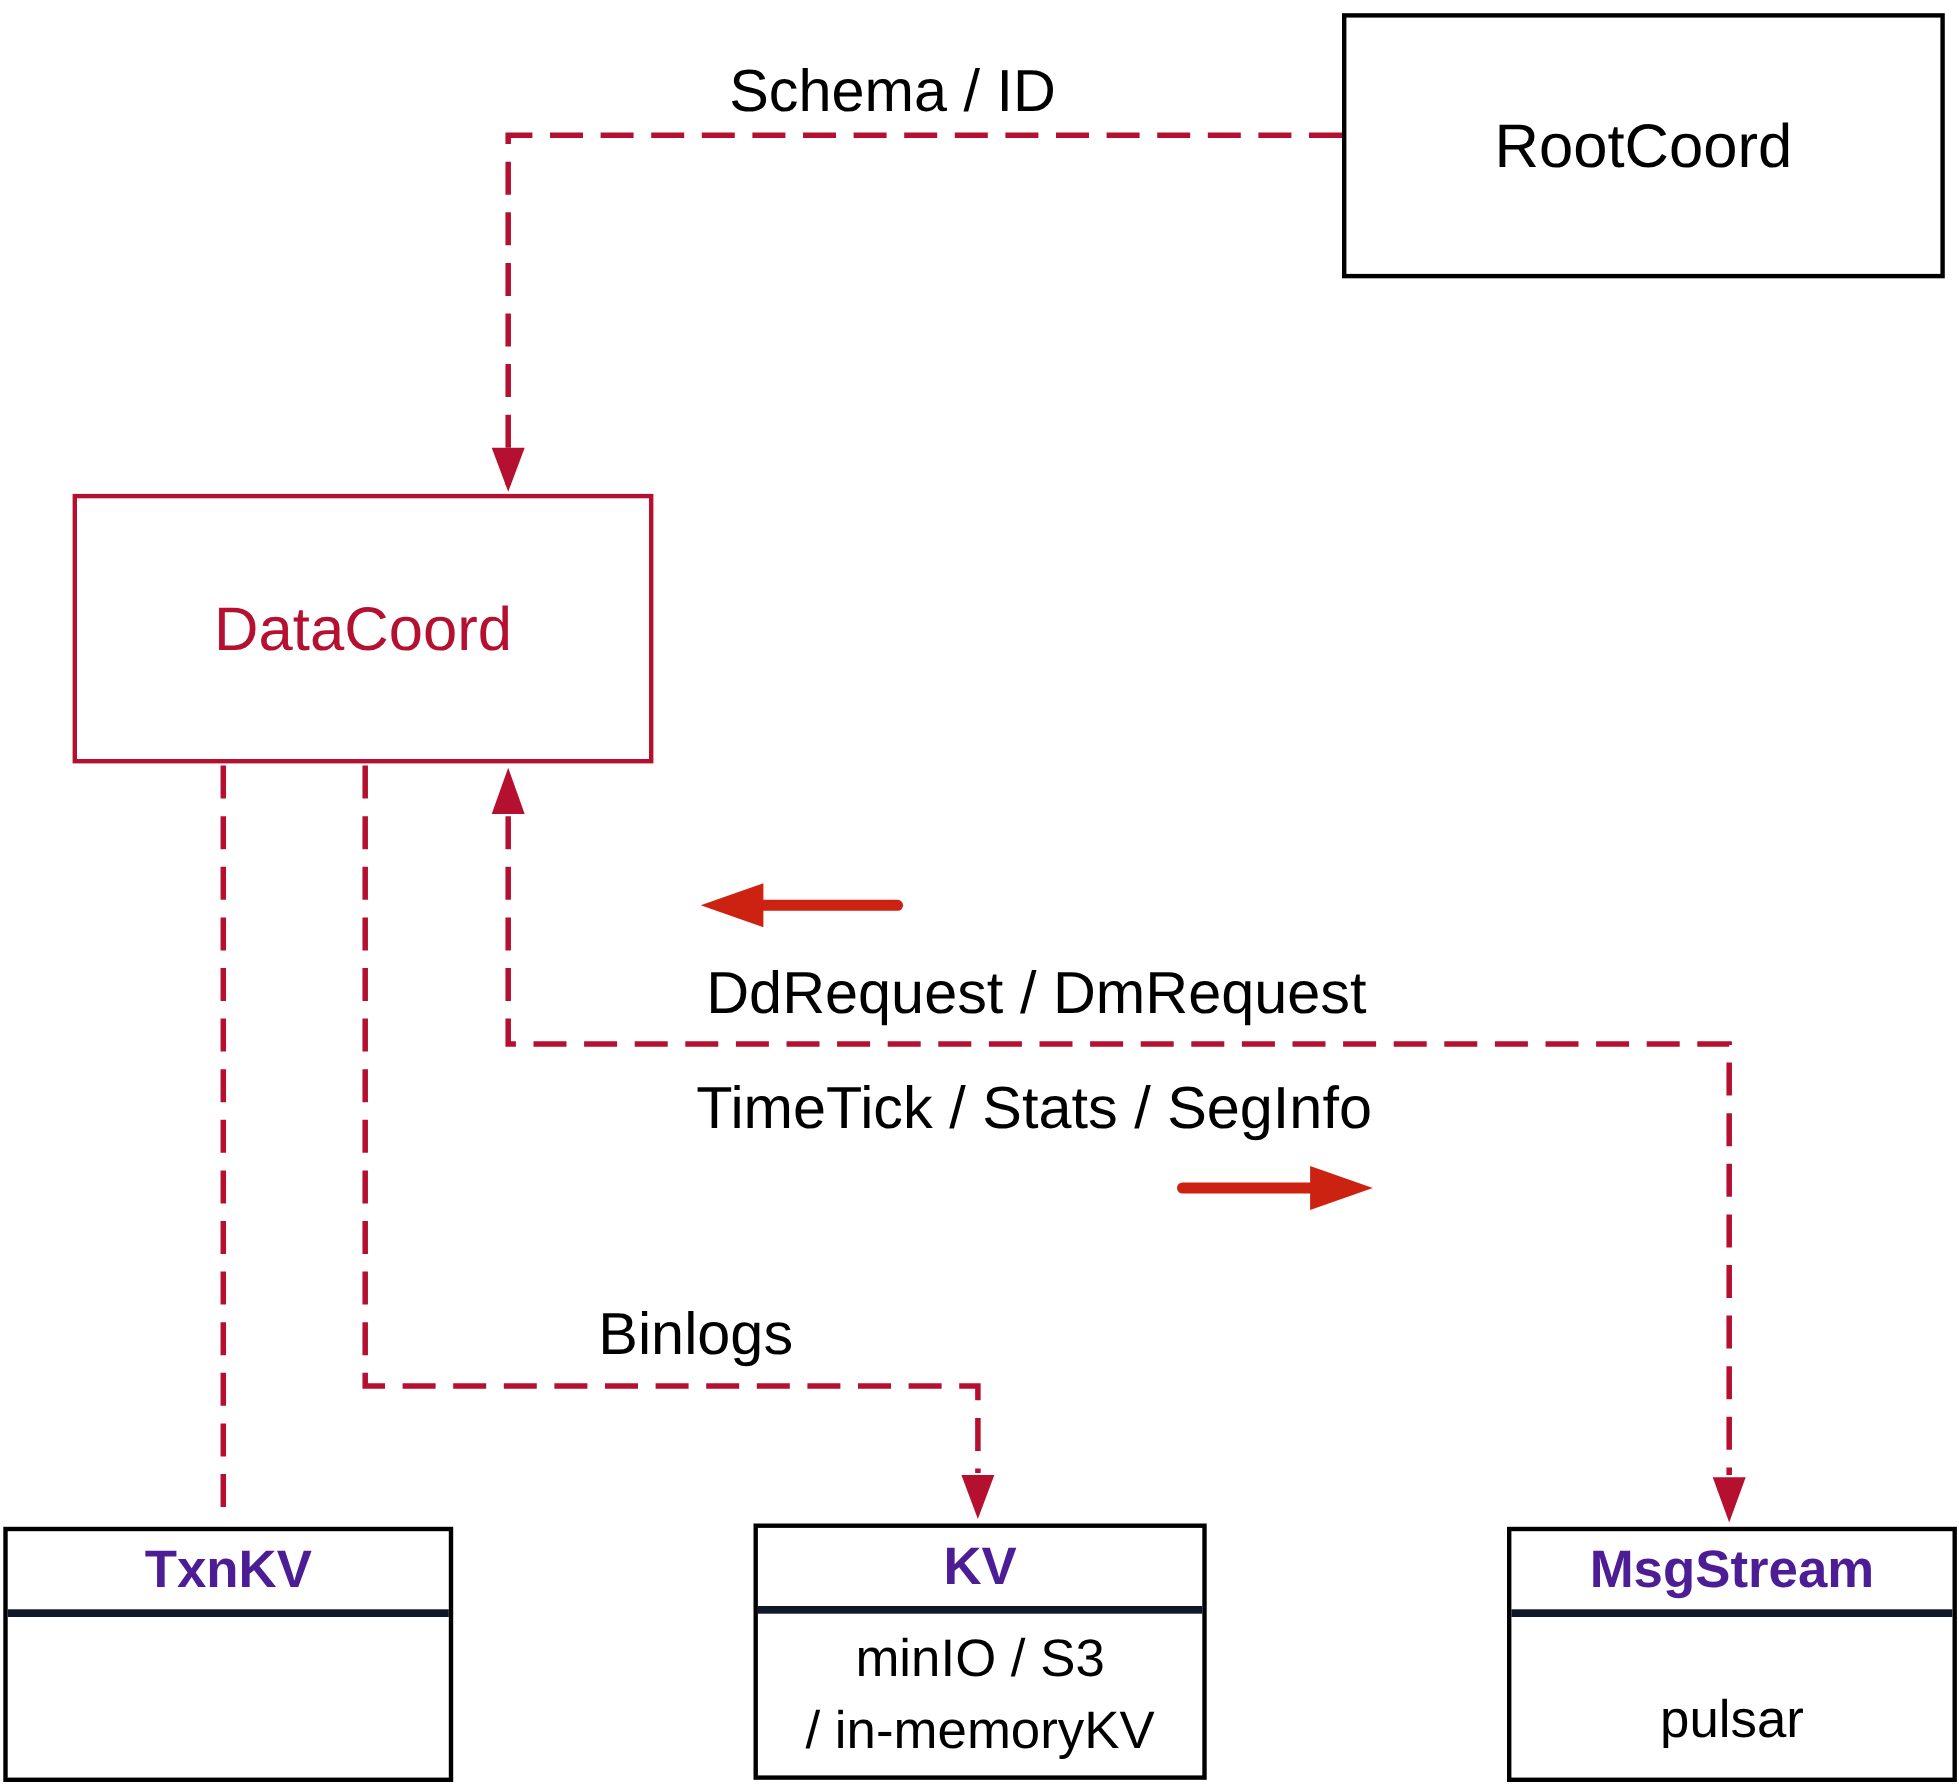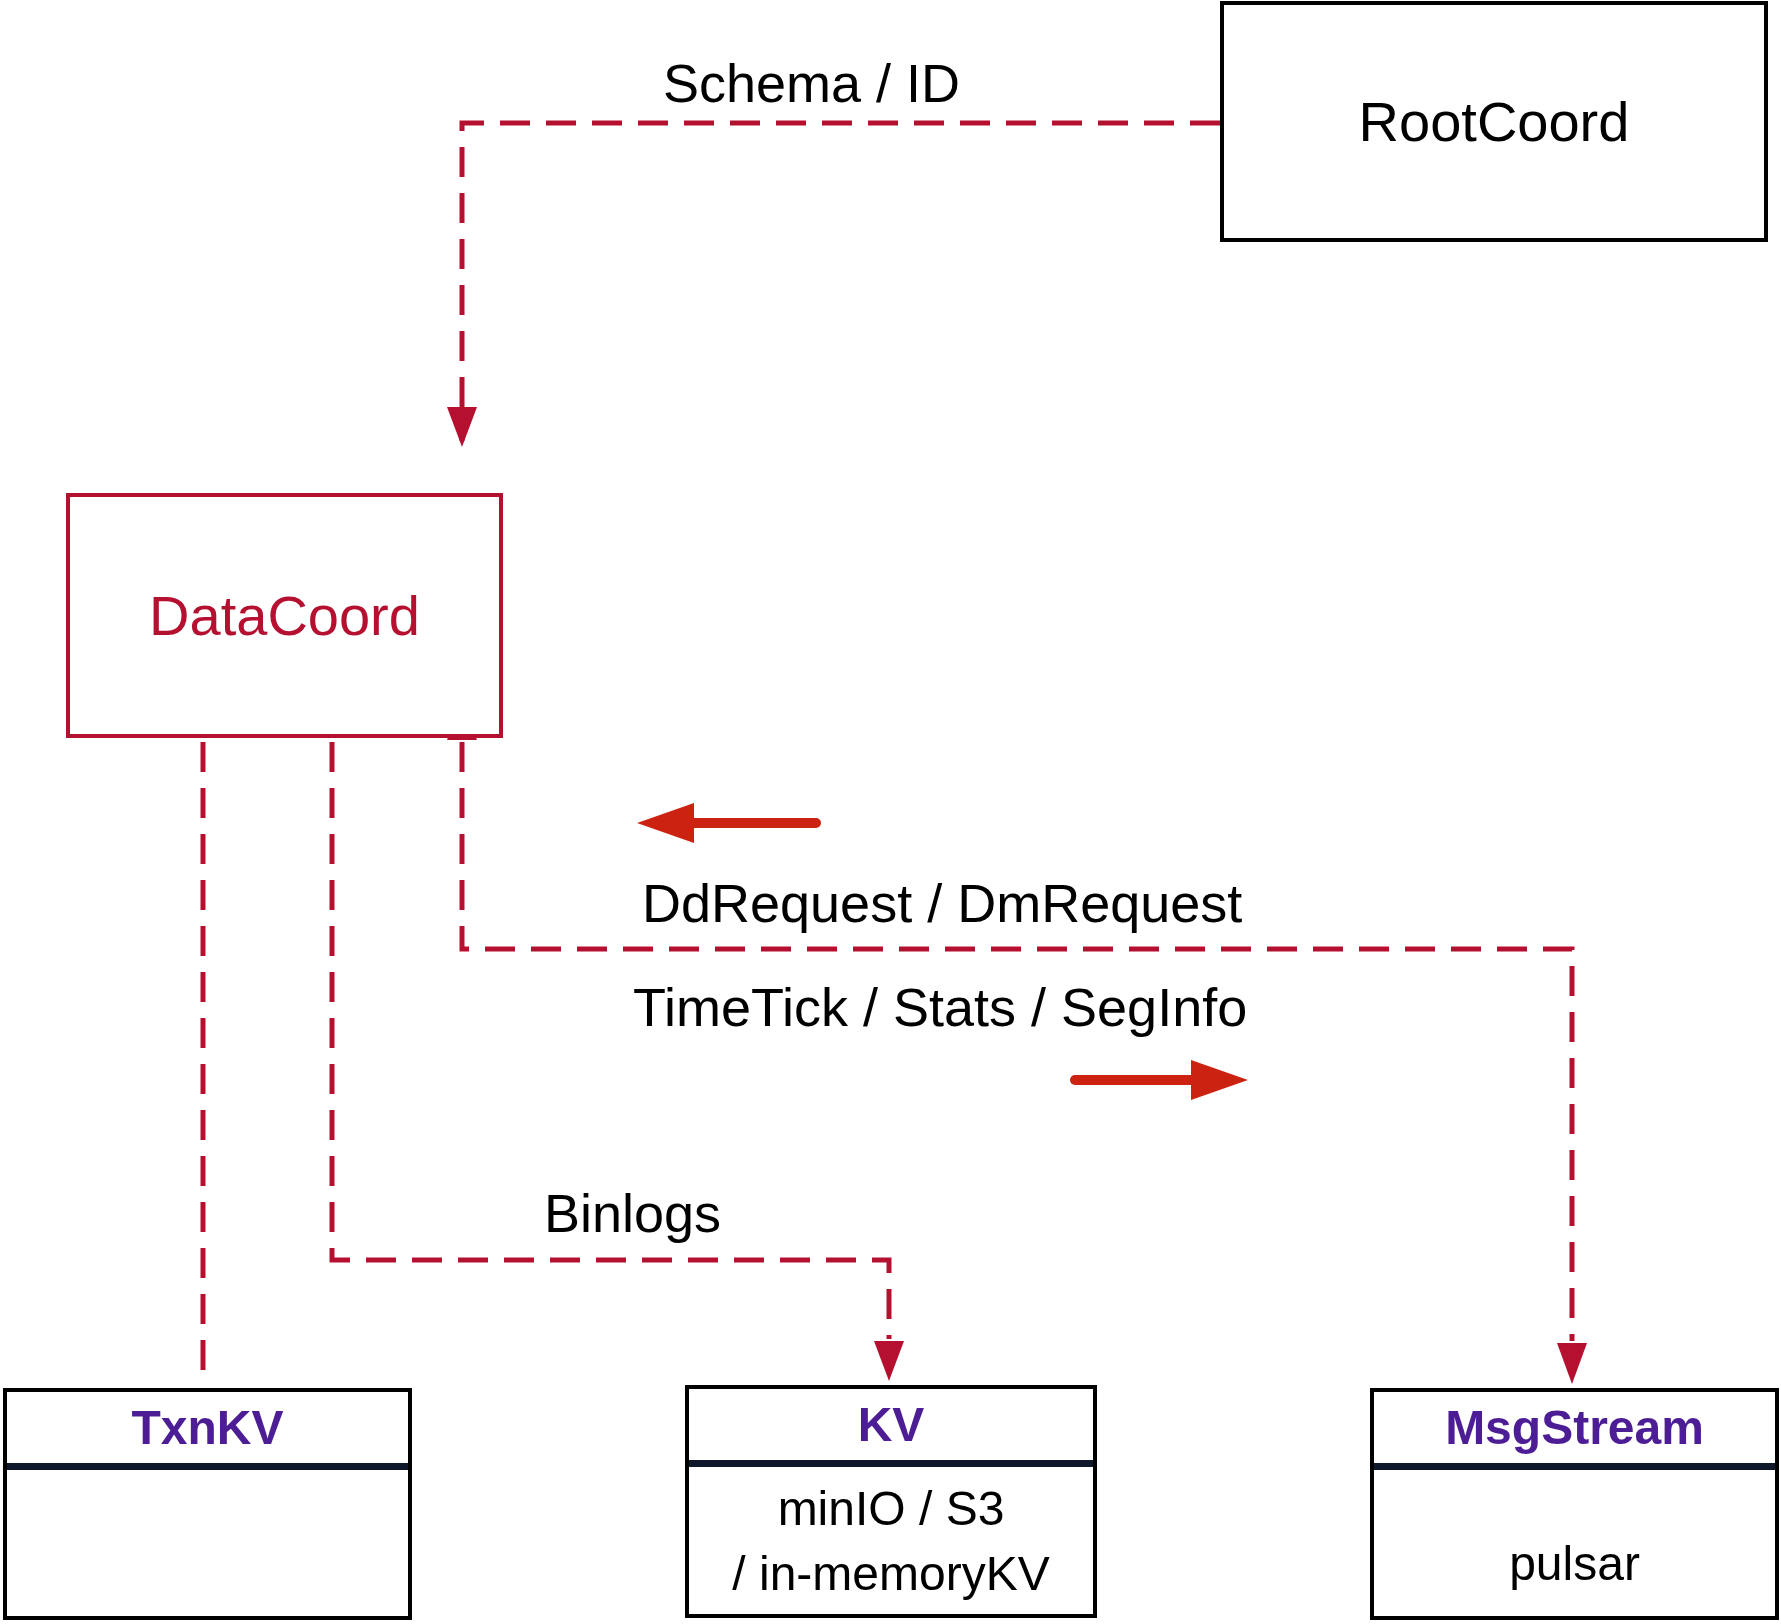--- a/index.html
+++ b/index.html
@@ -21,27 +21,26 @@
     box-sizing: border-box;
     display: flex;
     align-items: center;
     justify-content: center;
   }
   .node-plain {
     border: 4px solid #000000;
     font-size: 56px;
     color: #000000;
   }
-  #rootcoord-box { left: 1220px; top: 1px; width: 548px; height: 241px; }
+  #rootcoord-box { left: 1220px; top: 12px; width: 548px; height: 241px; }
   #datacoord-box {
-    left: 66px; top: 449px; width: 437px; height: 245px;
+    left: 66px; top: 449px; width: 528px; height: 245px;
     border: 4px solid var(--crimson);
     color: var(--crimson);
     font-size: 56px;
-    margin-top: 44px;
   }
   .store-node {
     position: absolute;
     background: #ffffff;
     box-sizing: border-box;
     border: 4px solid #000000;
     display: flex;
     flex-direction: column;
   }
   #txnkv-box { left: 3px; top: 1388px; width: 409px; height: 232px; }

